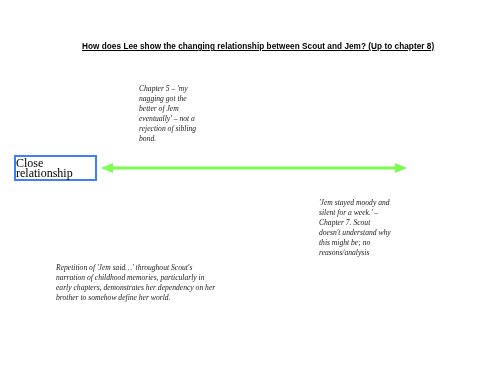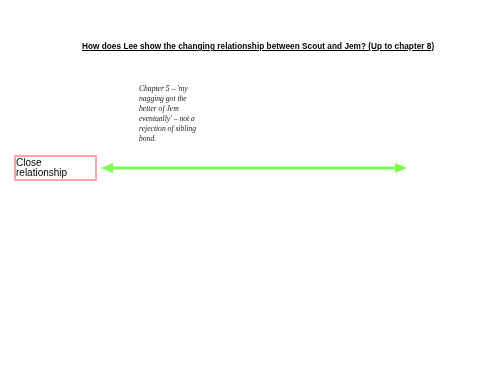--- a/index.html
+++ b/index.html
@@ -58,27 +58,27 @@
   .note-repetition {
     left: 56px;
     top: 263px;
     width: 165px;
   }
 
   
   .gbox {
     position: absolute;
     box-sizing: border-box;
-    border: 2px solid #fca5a5;
+    border: 2px solid #3b82f6;
     background: #ffffff;
     display: flex;
     align-items: center;
     justify-content: center;
-    font-family: Liberation Sans, sans-serif;
-    font-size: 10px;
+    font-family: Liberation Serif, serif;
+    font-size: 12px;
     color: #000000;
     line-height: 10px;
   }
   .gbox-left {
     left: 14px;
     top: 155px;
     width: 83px;
     height: 26px;
   }
   .gbox-right {
@@ -113,15 +113,17 @@
 
 
   <div class="arrow">
     <svg width="306" height="16" viewBox="0 0 306 16" xmlns="http://www.w3.org/2000/svg">
       <line x1="10" y1="8" x2="296" y2="8" stroke="#7cfc50" stroke-width="3"></line>
       <polygon points="0,8 12,3 12,13" fill="#7cfc50"></polygon>
       <polygon points="306,8 294,3 294,13" fill="#7cfc50"></polygon>
     </svg>
   </div>
 
+  <div class="note note-chapter7">'Jem stayed moody and silent for a week.' – Chapter 7. Scout doesn't understand why this might be; no reasons/analysis</div>
 
+  <div class="note note-repetition">Repetition of 'Jem said…' throughout Scout's narration of childhood memories, particularly in early chapters, demonstrates her dependency on her brother to somehow define her world.</div>
 
 </div>
 
 </body></html>

